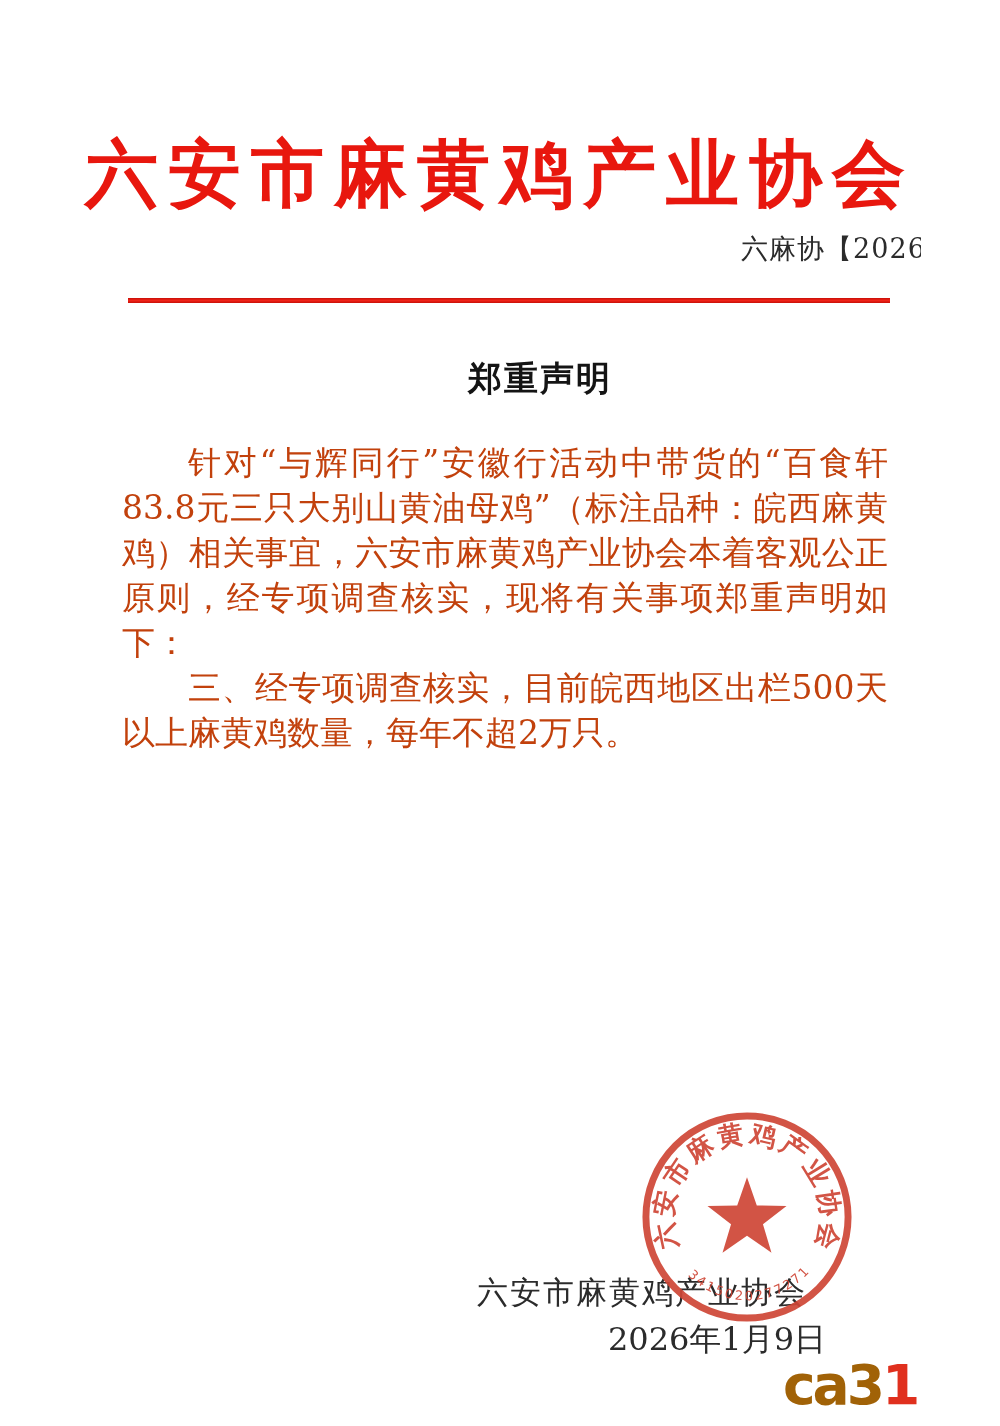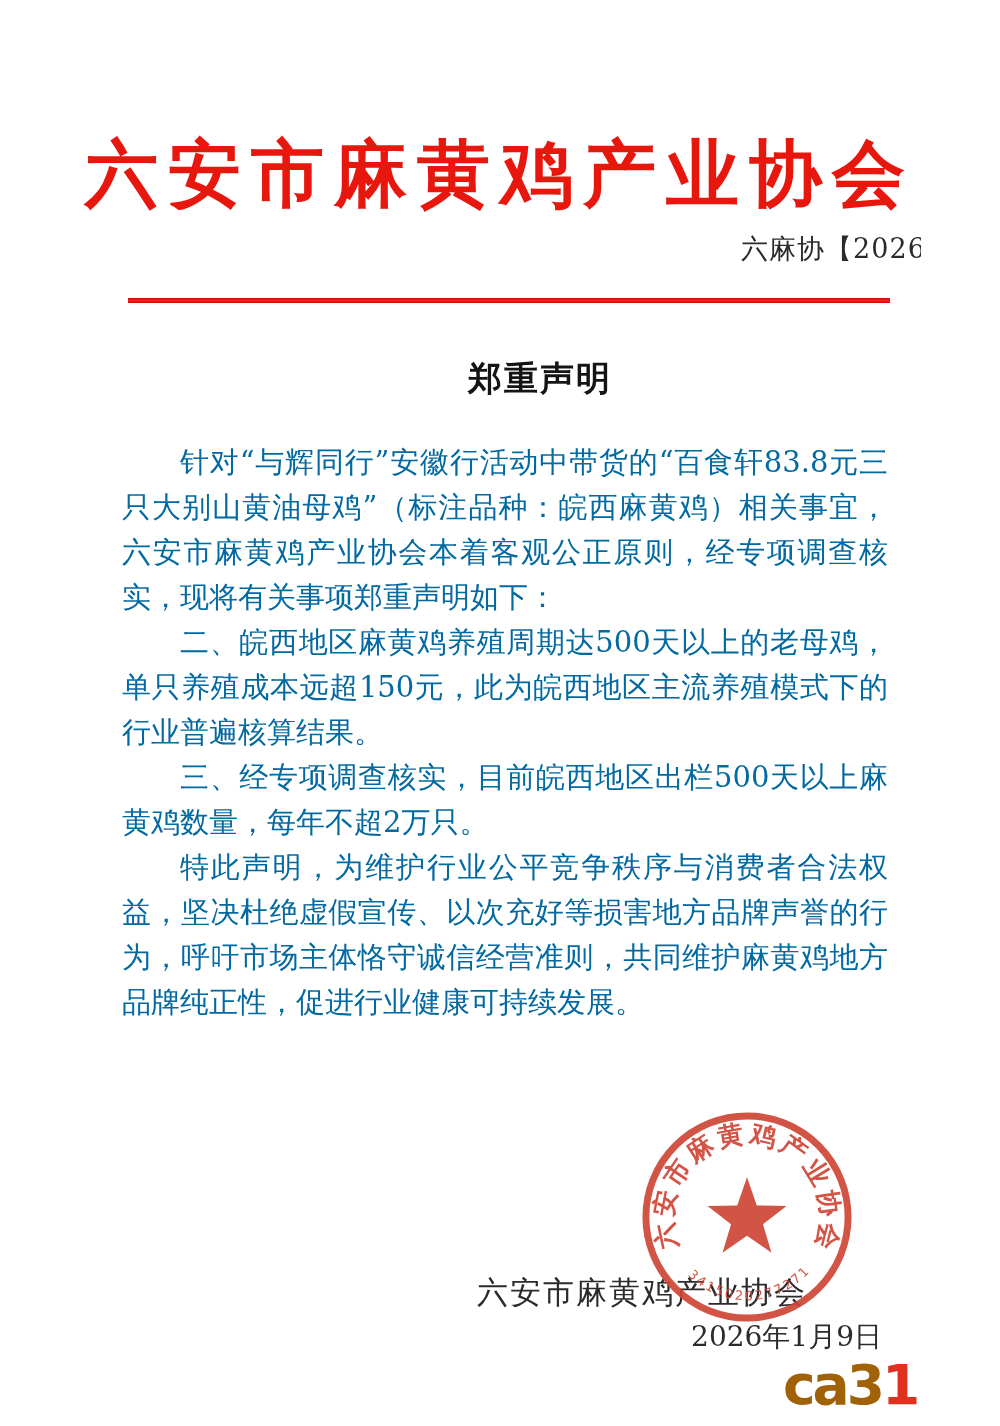--- a/index.html
+++ b/index.html
@@ -49,45 +49,45 @@
     color: #141414;
     letter-spacing: 2px;
     padding-left: 40px;
   }
 
   
   .body-text {
     position: absolute;
     top: 440px; left: 122px;
     width: 766px;
-    font-size: 29px;
+    font-size: 33px;
     line-height: 45px;
     text-align: justify;
     text-justify: inter-character;
-    color: #0369a1;
+    color: #c2410c;
   }
   .body-text p {
     margin: 0;
     text-indent: 2em;
   }
 
   
   .sig-org {
     position: absolute;
     top: 1272px; right: 114px;
     font-size: 31px;
     letter-spacing: 2px;
     color: #2b2b2b;
     white-space: nowrap;
   }
   .sig-date {
     position: absolute;
-    top: 1318px; left: 592px; width: 290px;
-    text-align: right;
-    font-size: 28px;
+    top: 1318px; left: 572px; width: 290px;
+    text-align: center;
+    font-size: 32px;
     color: #2b2b2b;
     white-space: nowrap;
   }
 
   
   .seal {
     position: absolute;
     left: 638px; top: 1108px;
     width: 218px; height: 218px;
     opacity: 0.92;
@@ -148,23 +148,21 @@
 <div class="page">
 
   <div class="org-title">六安市麻黄鸡产业协会</div>
   <div class="doc-number">六麻协【2026】2号</div>
   <div class="red-rule"></div>
 
   <div class="stmt-title">郑重声明</div>
 
   <div class="body-text">
       <p>针对“与辉同行”安徽行活动中带货的“百食轩83.8元三只大别山黄油母鸡”（标注品种：皖西麻黄鸡）相关事宜，六安市麻黄鸡产业协会本着客观公正原则，经专项调查核实，现将有关事项郑重声明如下：</p>
-      <p>二、皖西地区麻黄鸡养殖周期达500天以上的老母鸡，单只养殖成本远超150元，此为皖西地区主流养殖模式下的行业普遍核算结果。</p>
       <p>三、经专项调查核实，目前皖西地区出栏500天以上麻黄鸡数量，每年不超2万只。</p>
-      <p>特此声明，为维护行业公平竞争秩序与消费者合法权益，坚决杜绝虚假宣传、以次充好等损害地方品牌声誉的行为，呼吁市场主体恪守诚信经营准则，共同维护麻黄鸡地方品牌纯正性，促进行业健康可持续发展。</p>
     </div>
 
   <div class="sig-org">六安市麻黄鸡产业协会</div>
   <div class="sig-date">2026年1月9日</div>
 
   <svg class="seal" viewBox="0 0 220 220" aria-hidden="true">
     <defs>
       <path id="seal-arc-top" d="M 42.0 141.7 A 75 75 0 1 1 178.0 141.7" fill="none"></path>
       <path id="seal-arc-bottom" d="M 41.2 158.2 A 84 84 0 0 0 178.8 158.2" fill="none"></path>
     </defs>

